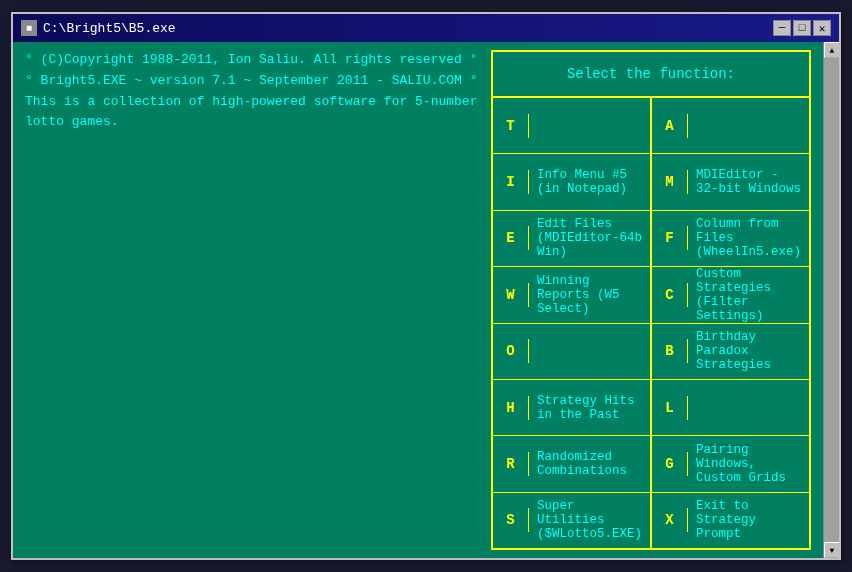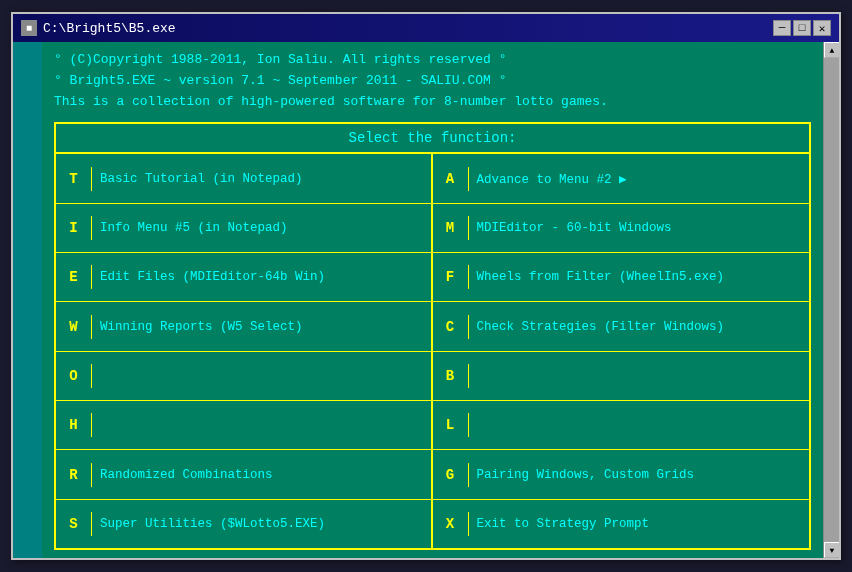--- a/index.html
+++ b/index.html
@@ -72,43 +72,41 @@
       font-weight: bold;
     }
 
     .content {
       background: #008060;
       color: #ffff00;
       font-size: 13px;
       padding: 8px 12px;
       flex: 1;
       display: flex;
-      flex-direction: column;
       overflow: hidden;
-      margin-left: 29px;
     }
 
     .header-text {
       color: #00ffff;
       font-size: 13px;
       line-height: 1.6;
       margin-bottom: 10px;
     }
 
     .menu-container {
       border: 2px solid #ffff00;
       flex: 1;
       display: flex;
       flex-direction: column;
     }
 
     .menu-title {
       color: #00ffff;
       text-align: center;
-      padding: 6px;
+      padding: 14px;
       font-size: 14px;
       border-bottom: 2px solid #ffff00;
     }
 
     .menu-grid {
       display: grid;
       grid-template-columns: 1fr 1fr;
       flex: 1;
     }
 
@@ -193,79 +191,79 @@
       <div class="title-btn">□</div>
       <div class="title-btn">✕</div>
     </div>
   </div>
 
   <div style="display:flex; flex:1; overflow:hidden;">
     <div class="content">
       <div class="header-text">
         <div> ° (C)Copyright 1988-2011, Ion Saliu. All rights reserved °</div>
         <div> ° Bright5.EXE ~ version 7.1 ~ September 2011 - SALIU.COM °</div>
-        <div>This is a collection of high-powered software for 8-number lotto games.</div>
+        <div>This is a collection of high-powered software for 5-number lotto games.</div>
       </div>
 
       <div class="menu-container">
         <div class="menu-title">Select the function:</div>
         <div class="menu-grid">
           <div class="menu-left">
 
           <div class="menu-row">
     <div class="menu-key">T</div>
-    <div class="menu-label">Basic Tutorial (in Notepad)</div>
   </div>
               <div class="menu-row">
     <div class="menu-key">I</div>
     <div class="menu-label">Info Menu #5 (in Notepad)</div>
   </div>
               <div class="menu-row">
     <div class="menu-key">E</div>
     <div class="menu-label">Edit Files (MDIEditor-64b Win)</div>
   </div>
               <div class="menu-row">
     <div class="menu-key">W</div>
     <div class="menu-label">Winning Reports (W5 Select)</div>
   </div>
               <div class="menu-row">
     <div class="menu-key">O</div>
   </div>
               <div class="menu-row">
     <div class="menu-key">H</div>
+    <div class="menu-label">Strategy Hits in the Past</div>
   </div>
               <div class="menu-row">
     <div class="menu-key">R</div>
     <div class="menu-label">Randomized Combinations</div>
   </div>
               <div class="menu-row">
     <div class="menu-key">S</div>
     <div class="menu-label">Super Utilities ($WLotto5.EXE)</div>
   </div>
             </div>
           <div class="menu-right">
 
           <div class="menu-row">
     <div class="menu-key">A</div>
-    <div class="menu-label">Advance to Menu #2 ▶</div>
   </div>
               <div class="menu-row">
     <div class="menu-key">M</div>
-    <div class="menu-label">MDIEditor - 60-bit Windows</div>
+    <div class="menu-label">MDIEditor - 32-bit Windows</div>
   </div>
               <div class="menu-row">
     <div class="menu-key">F</div>
-    <div class="menu-label">Wheels from Filter (WheelIn5.exe)</div>
+    <div class="menu-label">Column from Files (WheelIn5.exe)</div>
   </div>
               <div class="menu-row">
     <div class="menu-key">C</div>
-    <div class="menu-label">Check Strategies (Filter Windows)</div>
+    <div class="menu-label">Custom Strategies (Filter Settings)</div>
   </div>
               <div class="menu-row">
     <div class="menu-key">B</div>
+    <div class="menu-label">Birthday Paradox Strategies</div>
   </div>
               <div class="menu-row">
     <div class="menu-key">L</div>
   </div>
               <div class="menu-row">
     <div class="menu-key">G</div>
     <div class="menu-label">Pairing Windows, Custom Grids</div>
   </div>
               <div class="menu-row">
     <div class="menu-key">X</div>

